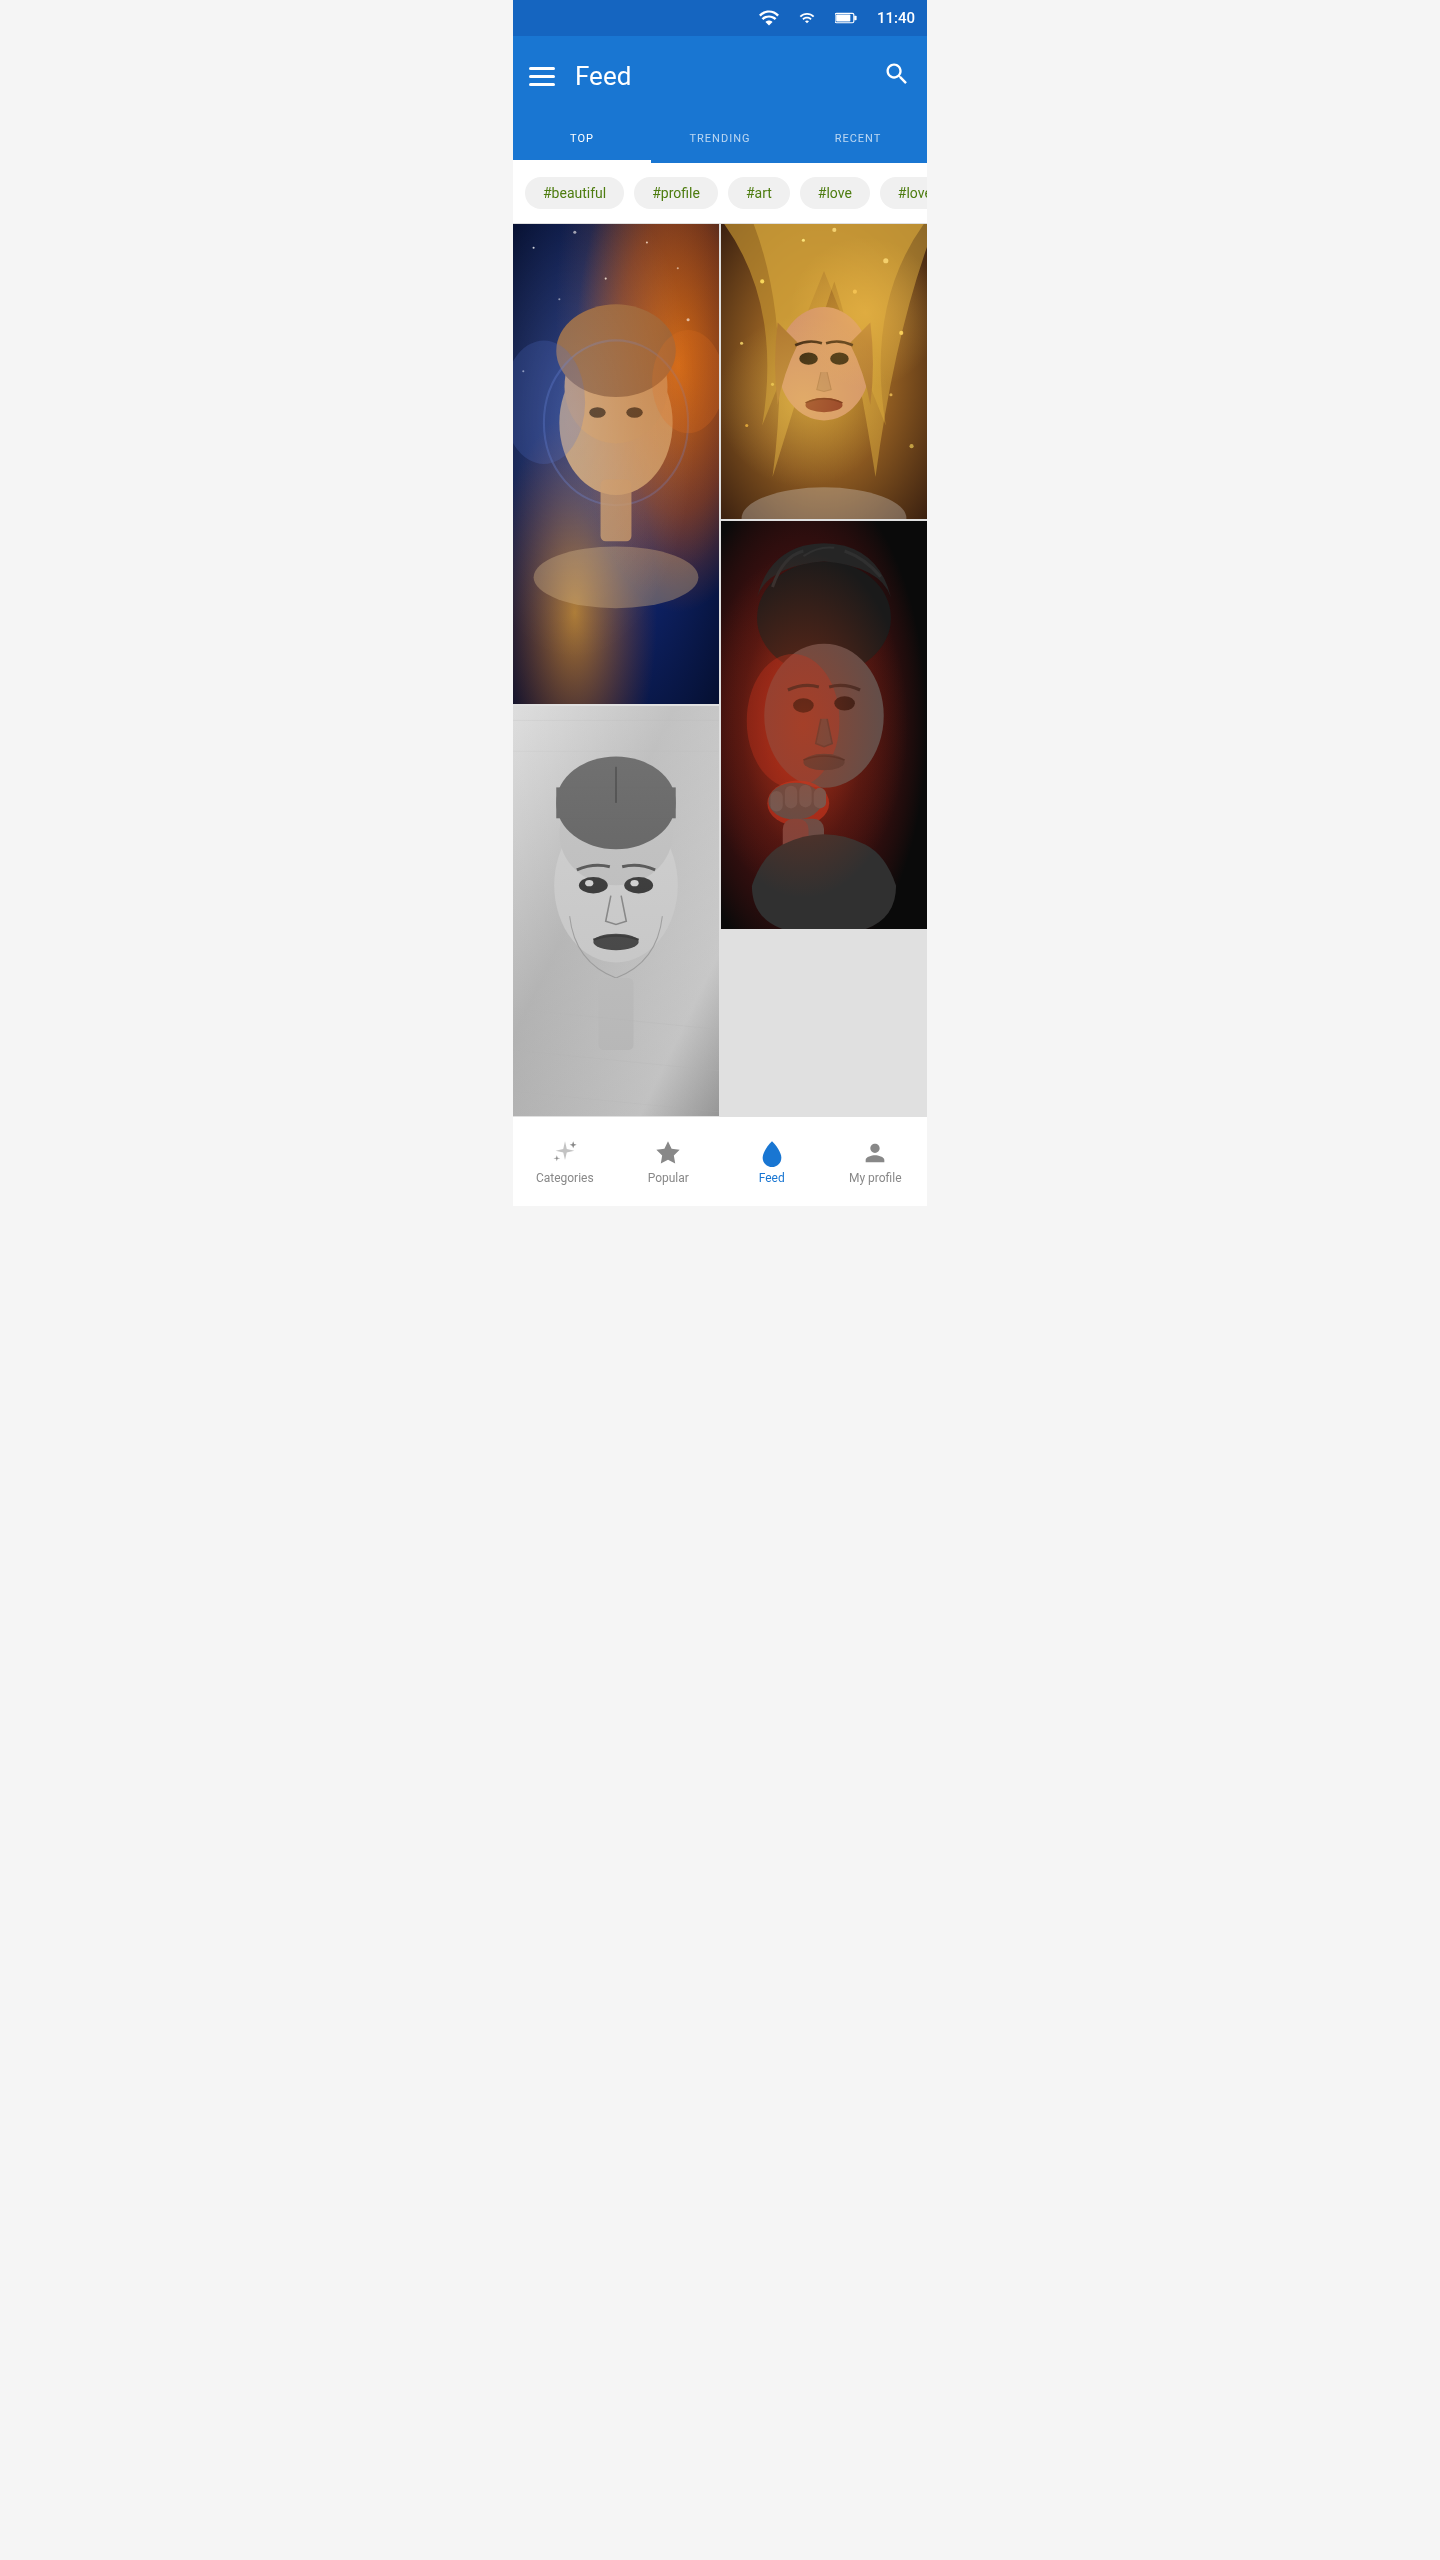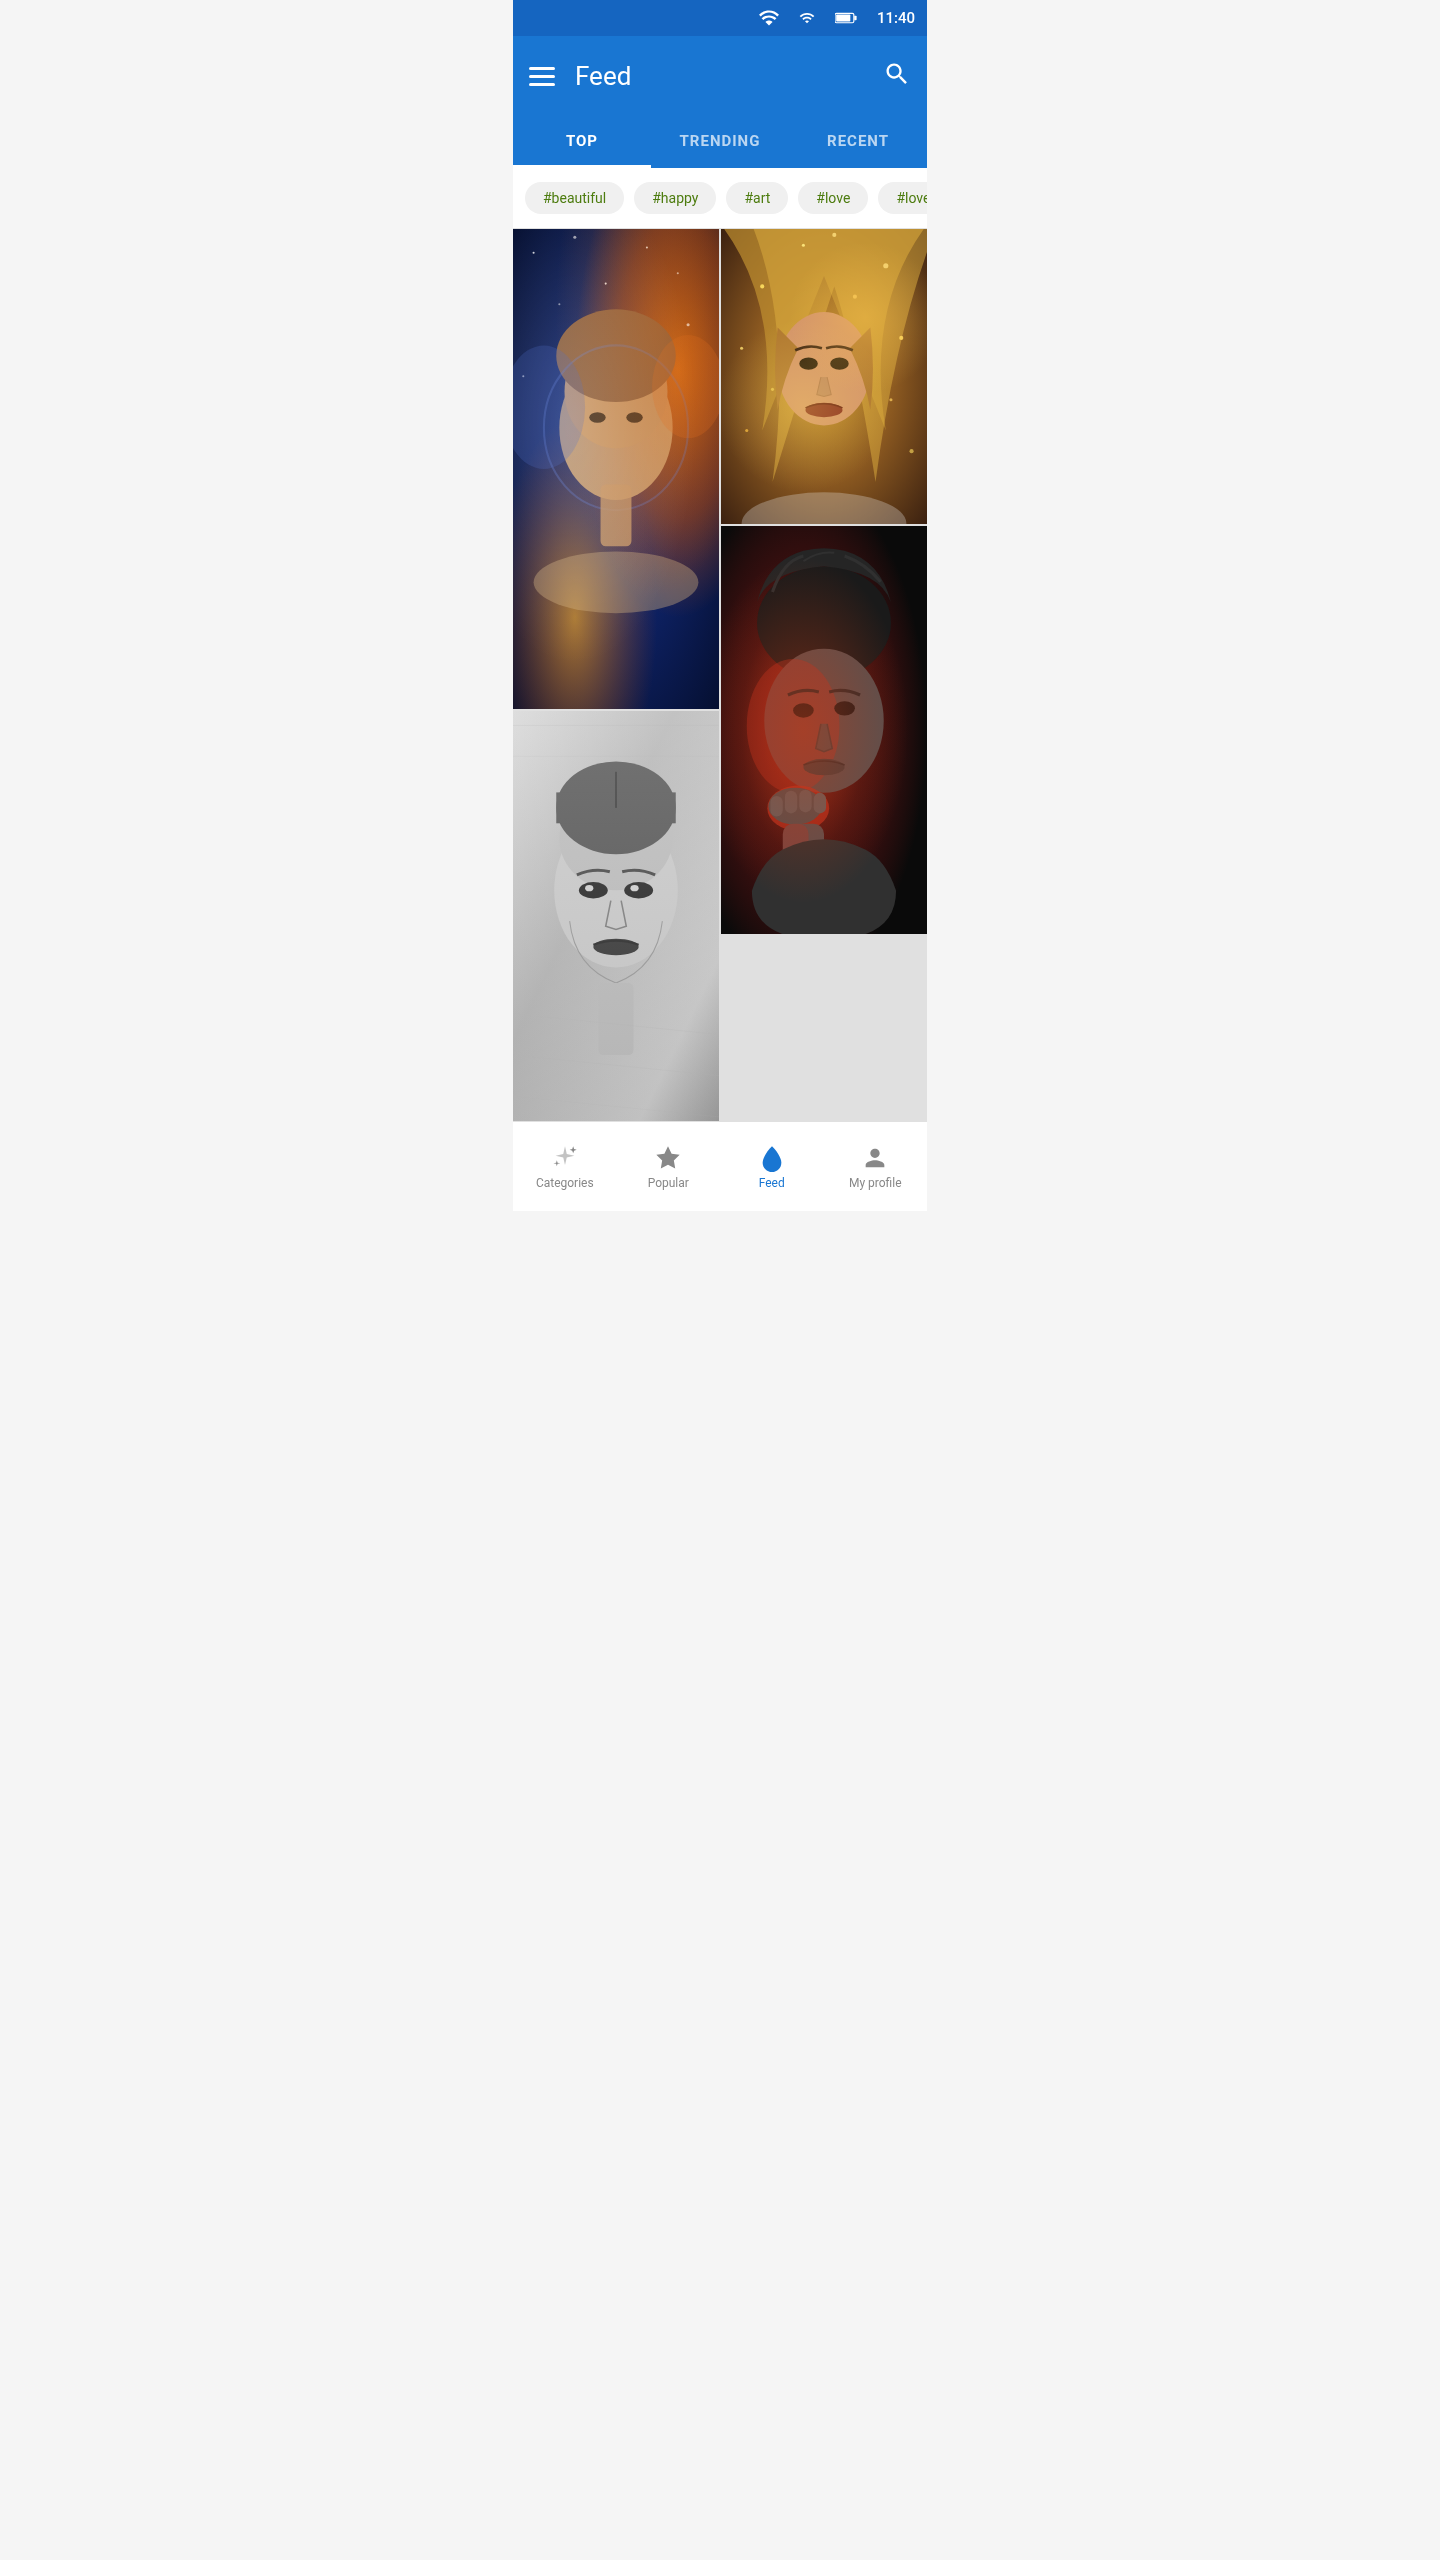--- a/index.html
+++ b/index.html
@@ -83,22 +83,22 @@
       background: #1976D2;
       display: flex;
       border-bottom: 2px solid #1976D2;
     }
 
     .tab-item {
       flex: 1;
       text-align: center;
       padding: 16px 0;
       color: rgba(255,255,255,0.7);
-      font-size: 15px;
-      font-weight: 700;
+      font-size: 11px;
+      font-weight: 400;
       letter-spacing: 1px;
       cursor: pointer;
       position: relative;
     }
 
     .tab-item.active {
       color: white;
     }
 
     .tab-item.active::after {
@@ -287,21 +287,21 @@
   <div class="tab-item">
     <span>TRENDING</span>
   </div>
   <div class="tab-item">
     <span>RECENT</span>
   </div>
 </div>
 
 <div class="hashtag-row">
   <div class="hashtag-pill">#beautiful</div>
-  <div class="hashtag-pill">#happy</div>
+  <div class="hashtag-pill">#profile</div>
   <div class="hashtag-pill">#art</div>
   <div class="hashtag-pill">#love</div>
   <div class="hashtag-pill">#love</div>
 </div>
 
 <div class="image-grid">
 
   <div style="display:flex; flex-direction:column; gap:2px;">
 
     <div class="grid-item" style="height: 480px; overflow:hidden;">

